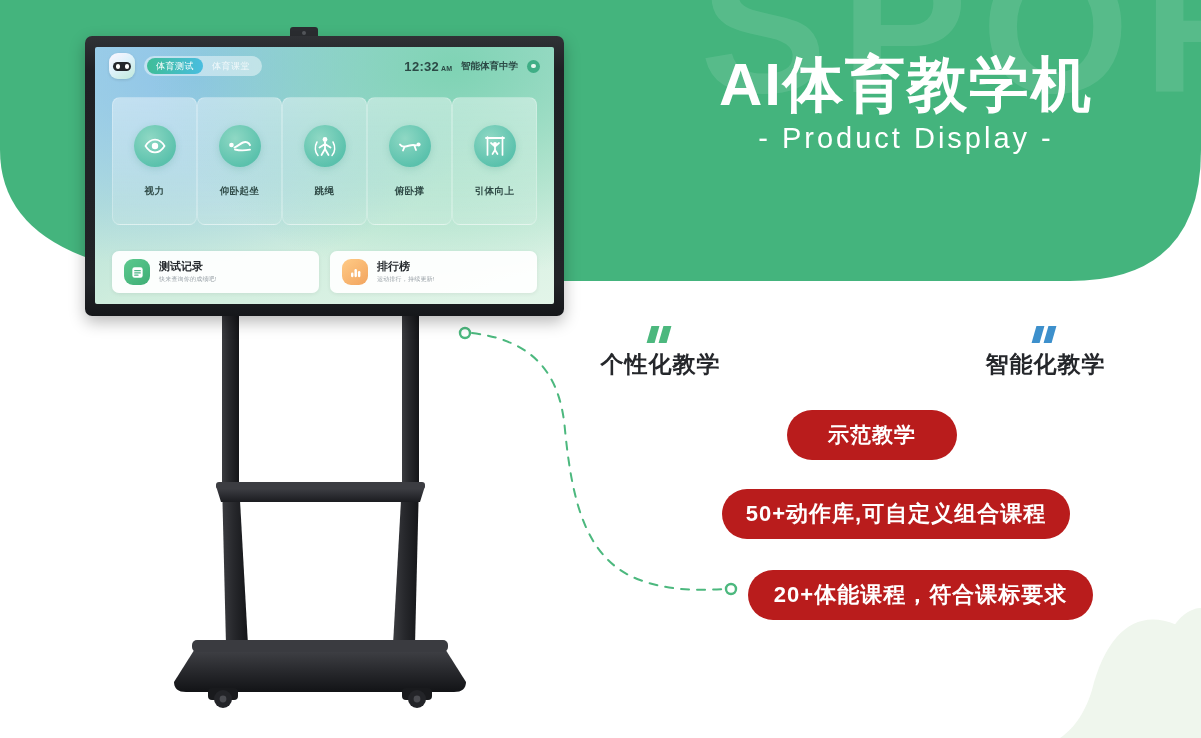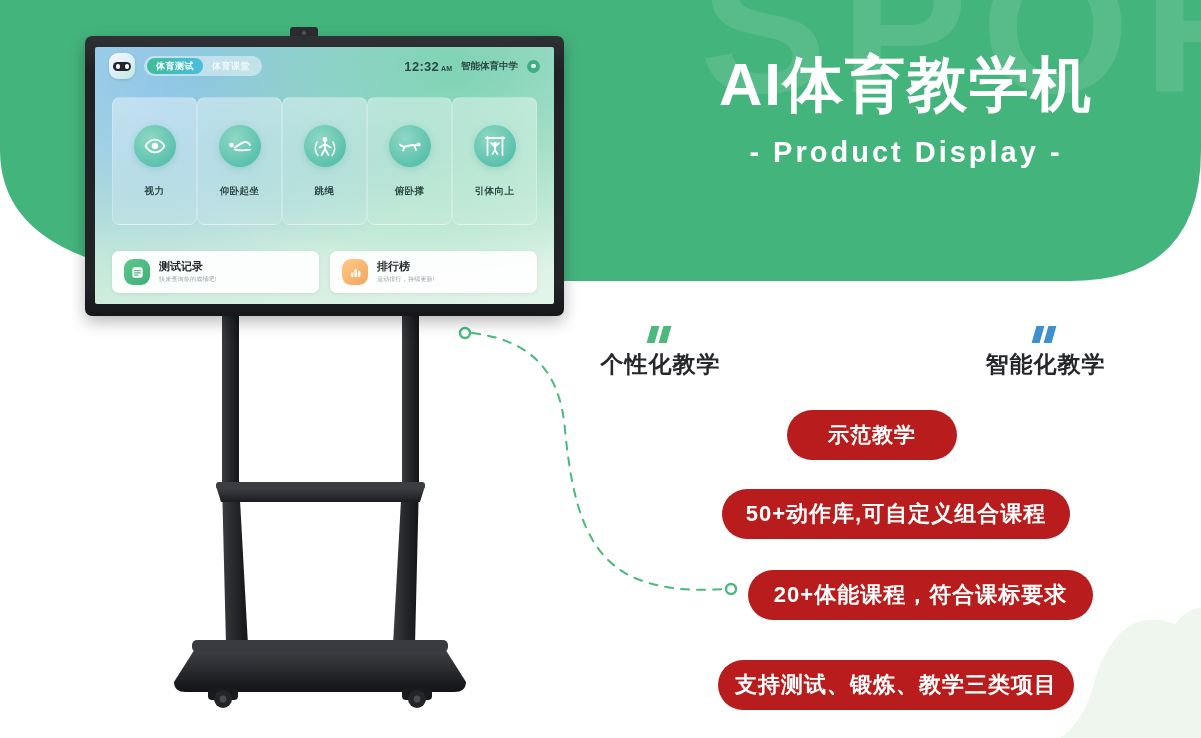--- a/index.html
+++ b/index.html
@@ -13,22 +13,22 @@
   
   #bg-svg{position:absolute;left:0;top:0;width:1201px;height:738px;}
 
   
   .hero{position:absolute;left:646px;top:52px;width:520px;text-align:center;z-index:6;}
   .hero-title{
     color:#ffffff;font-size:60px;font-weight:bold;letter-spacing:2px;
     line-height:1.1;white-space:nowrap;
   }
   .hero-sub{
-    color:#ffffff;font-size:29px;font-weight:bold;letter-spacing:3px;
-    margin-top:18px;white-space:nowrap;
+    color:#ffffff;font-size:29px;font-weight:normal;letter-spacing:3px;
+    margin-top:4px;white-space:nowrap;
   }
 
   
   .features{position:absolute;left:573px;top:326px;width:560px;z-index:6;
             display:flex;justify-content:space-between;}
   .feat{width:175px;text-align:center;}
   .quote{display:block;height:17px;margin:0 auto 6px auto;width:26px;position:relative;}
   .quote i{display:block;position:absolute;top:0;width:8px;height:17px;
            transform:skewX(-16deg);}
   .quote i:nth-child(1){left:1px;}
@@ -74,21 +74,21 @@
        box-shadow:0 1px 3px rgba(0,0,0,.12);}
   .bot .eyes{position:absolute;left:4px;top:9px;width:18px;height:9px;border-radius:5px;
        background:#23262b;}
   .bot .eyes:before,.bot .eyes:after{content:"";position:absolute;top:2px;width:4px;height:5px;
        border-radius:2px;background:#ffffff;}
   .bot .eyes:before{left:2.5px;}
   .bot .eyes:after{right:2.5px;}
   .tabs{margin-left:9px;height:20px;border-radius:10px;background:rgba(255,255,255,.45);
         display:flex;align-items:center;padding:0 3px;}
   .tab{height:16px;line-height:16px;padding:0 9px;border-radius:8px;font-size:9px;
-       font-weight:bold;color:rgba(255,255,255,.78);letter-spacing:.5px;}
+       font-weight:normal;color:rgba(255,255,255,.78);letter-spacing:.5px;}
   .tab.active{background:linear-gradient(90deg,#3fbd97,#49bde0);color:#fff;}
   .sb-right{margin-left:auto;display:flex;align-items:center;gap:9px;}
   .sb-time{font-size:13px;font-weight:bold;color:#2c4a46;letter-spacing:.3px;}
   .sb-ampm{font-size:7px;font-weight:bold;color:#2c4a46;margin-left:2px;}
   .sb-school{font-size:9.5px;font-weight:bold;color:#2c4a46;}
   .sb-gear{width:13px;height:13px;border-radius:50%;background:#3fae86;position:relative;}
   .sb-gear:after{content:"";position:absolute;left:4.2px;top:4.2px;width:4.6px;height:4.6px;
        border-radius:50%;background:#e8f7ef;}
 
   
@@ -165,21 +165,20 @@
         <i style="background:#3d90cc"></i>
           <i style="background:#3d90cc"></i>
       </span>
       <div class="feat-label">智能化教学</div>
     </div>
   </div>
 
   <div class="pill" id="pill-0">示范教学</div>
   <div class="pill" id="pill-1">50+动作库,可自定义组合课程</div>
   <div class="pill" id="pill-2">20+体能课程，符合课标要求</div>
-  <div class="pill" id="pill-3">支持测试、锻炼、教学三类项目</div>
 
   <svg class="stand" viewBox="0 0 320 400">
     <defs>
       <linearGradient id="post" x1="0" y1="0" x2="1" y2="0">
         <stop offset="0%" stop-color="#3b3c40"></stop>
           <stop offset="45%" stop-color="#27282c"></stop>
         <stop offset="100%" stop-color="#141518"></stop>
       </linearGradient>
       <linearGradient id="shelf" x1="0" y1="0" x2="0" y2="1">
         <stop offset="0%" stop-color="#434449"></stop>

